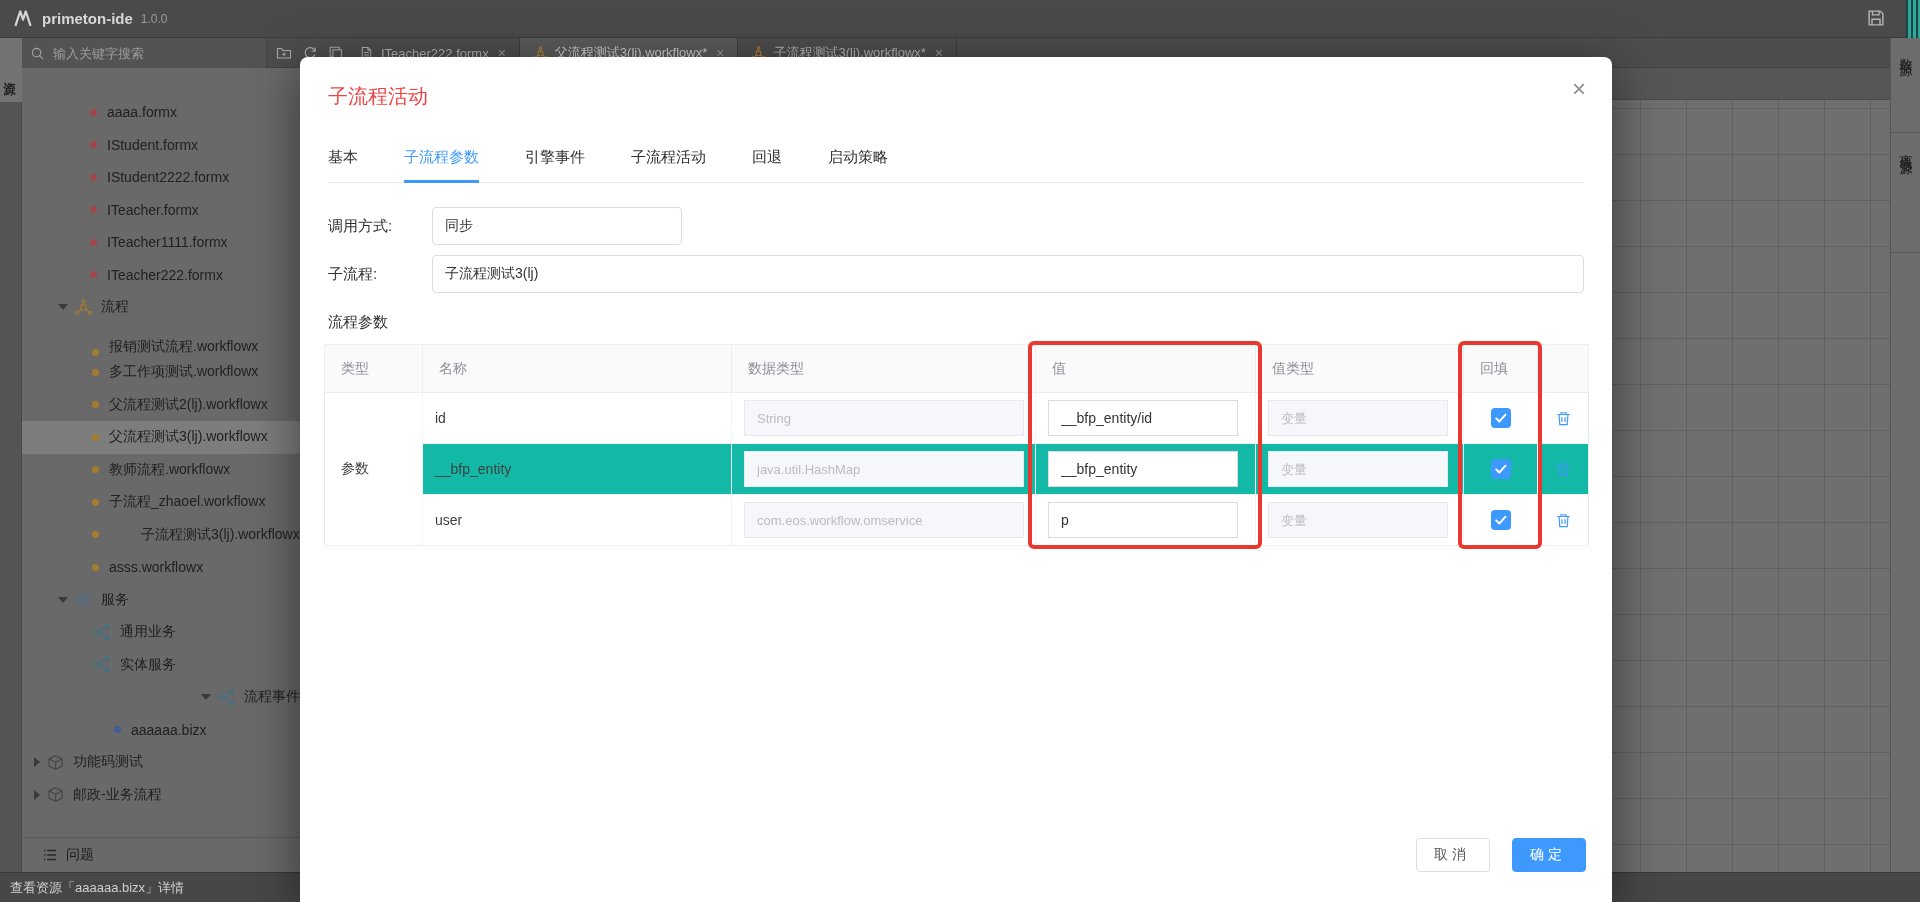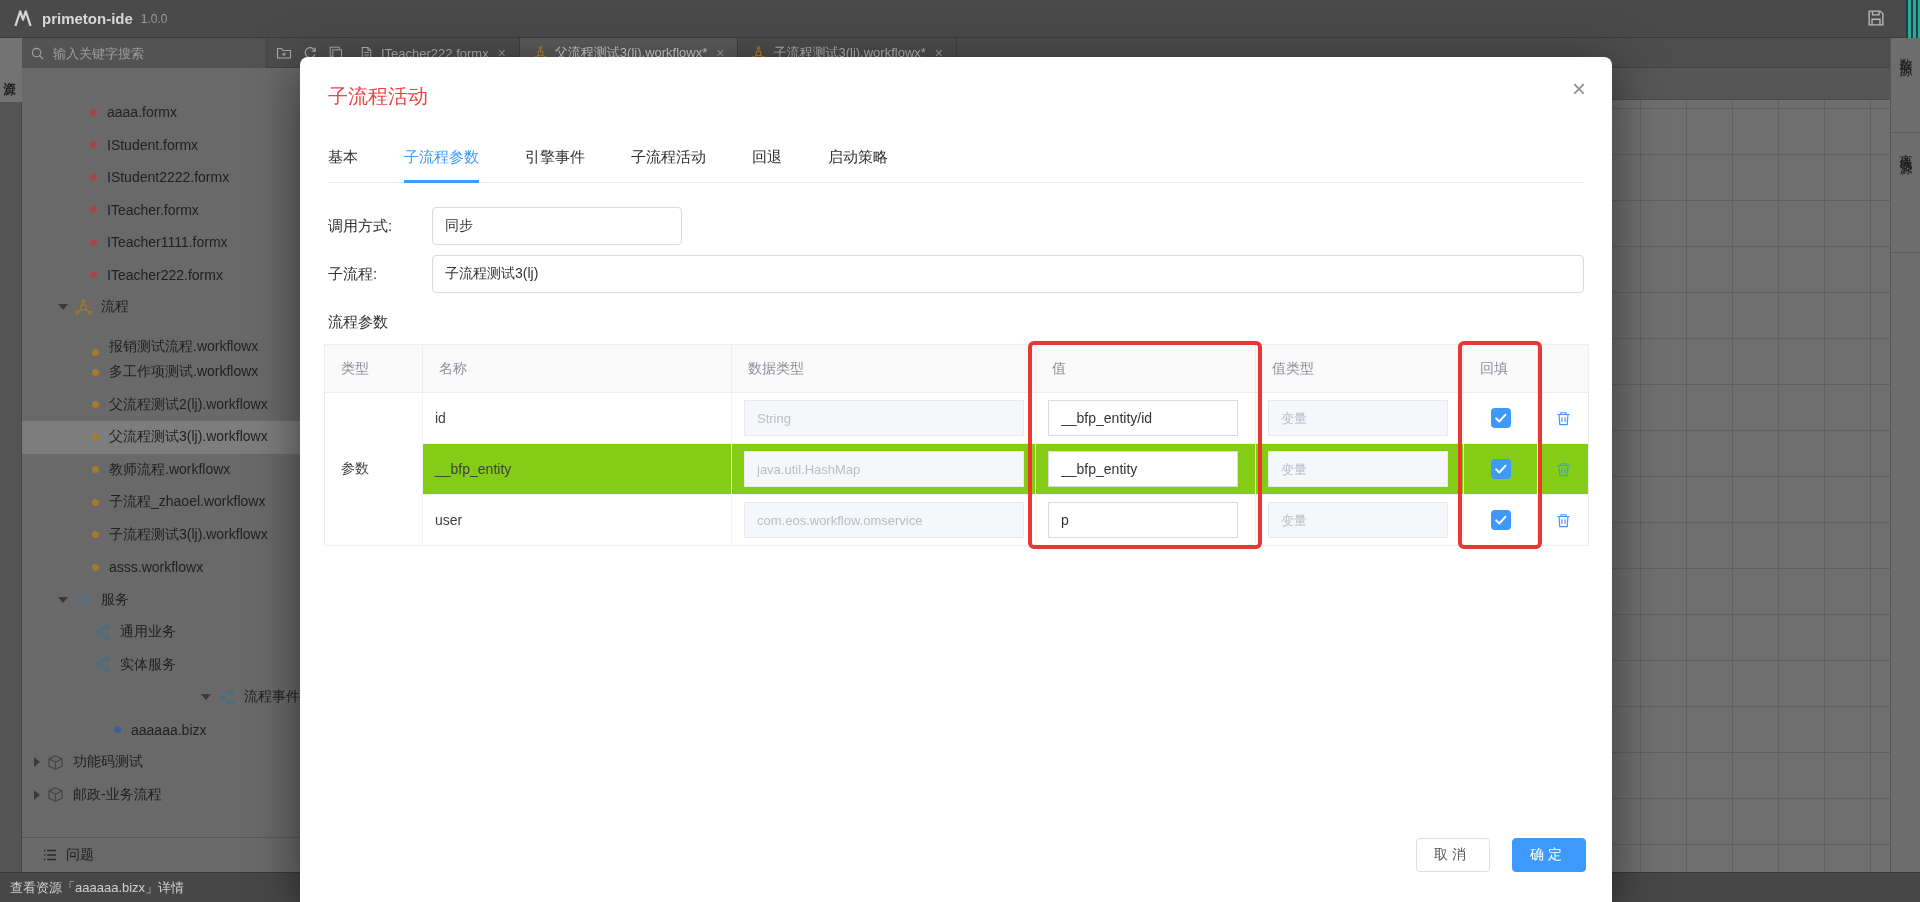--- a/index.html
+++ b/index.html
@@ -85,21 +85,21 @@
   .frow label{width:104px;font-size:15px;color:#303030;flex:0 0 auto;}
   .frow input{height:38px;border:1px solid #d8dbe1;border-radius:4px;font-size:14px;color:#333;padding:0 12px;outline:none;}
   .frow input.w-short{width:250px;}
   .frow input.w-full{flex:1;}
   .m-section{margin:20px 28px 12px;font-size:15px;color:#303030;}
   .m-tablewrap{position:relative;margin:0 24px;}
   table.ptable{width:1264px;border-collapse:collapse;border:1px solid #e9eaec;table-layout:fixed;}
   .ptable th{height:48px;background:#fafafa;font-size:14px;font-weight:normal;color:#8c9096;text-align:left;padding:0 16px;border:1px solid #eceef1;}
   .ptable td{height:51px;padding:0 12px;border-bottom:1px solid #eff0f2;border-right:1px solid #f2f3f5;font-size:14px;color:#3f3f3f;}
   .ptable td:last-child{border-right:none;}
-  .ptable tr.alt td{background:#84cc16;}
+  .ptable tr.alt td{background:#14b8a6;}
   .ptable td.group{padding-left:16px;background:#fff;}
   .pinput{height:36px;border-radius:0;padding:0 12px;font-size:14px;outline:none;}
   .pinput.dis{background:#f5f7fa;border:1px solid #e6e9ee;color:#b9bdc4;font-size:13px;width:280px;}
   .pinput.dis::placeholder{color:#b9bdc4;}
   .pinput.val{background:#fff;border:1px solid #d8dbe1;color:#333;width:190px;}
   .pinput.vt{width:180px;}
   td.center{text-align:center;}
   .cb{display:inline-block;width:20px;height:20px;background:var(--accent);border-radius:4px;position:relative;vertical-align:middle;}
   .cb svg{position:absolute;left:2px;top:2px;width:16px;height:16px;}
   .trash{display:inline-flex;width:17px;height:19px;color:var(--accent);vertical-align:middle;cursor:pointer;}
@@ -261,21 +261,21 @@
           <span class="tlabel">父流程测试3(lj).workflowx</span>
         </div>
         <div class="trow" style="padding-left: 70px;">
           <span class="dot dot-orange"></span>
           <span class="tlabel">教师流程.workflowx</span>
         </div>
         <div class="trow" style="padding-left: 70px;">
           <span class="dot dot-orange"></span>
           <span class="tlabel">子流程_zhaoel.workflowx</span>
         </div>
-        <div class="trow" style="padding-left: 70px;">
+        <div class="trow" style="padding-left: 70px; gap: 32px;">
           <span class="dot dot-orange"></span>
           <span class="tlabel">子流程测试3(lj).workflowx</span>
         </div>
         <div class="trow" style="padding-left: 70px;">
           <span class="dot dot-orange"></span>
           <span class="tlabel">asss.workflowx</span>
         </div>
         <div class="trow" style="padding-left: 36px;">
           <span class="chev down"></span>
           <span class="ic tic gear">

